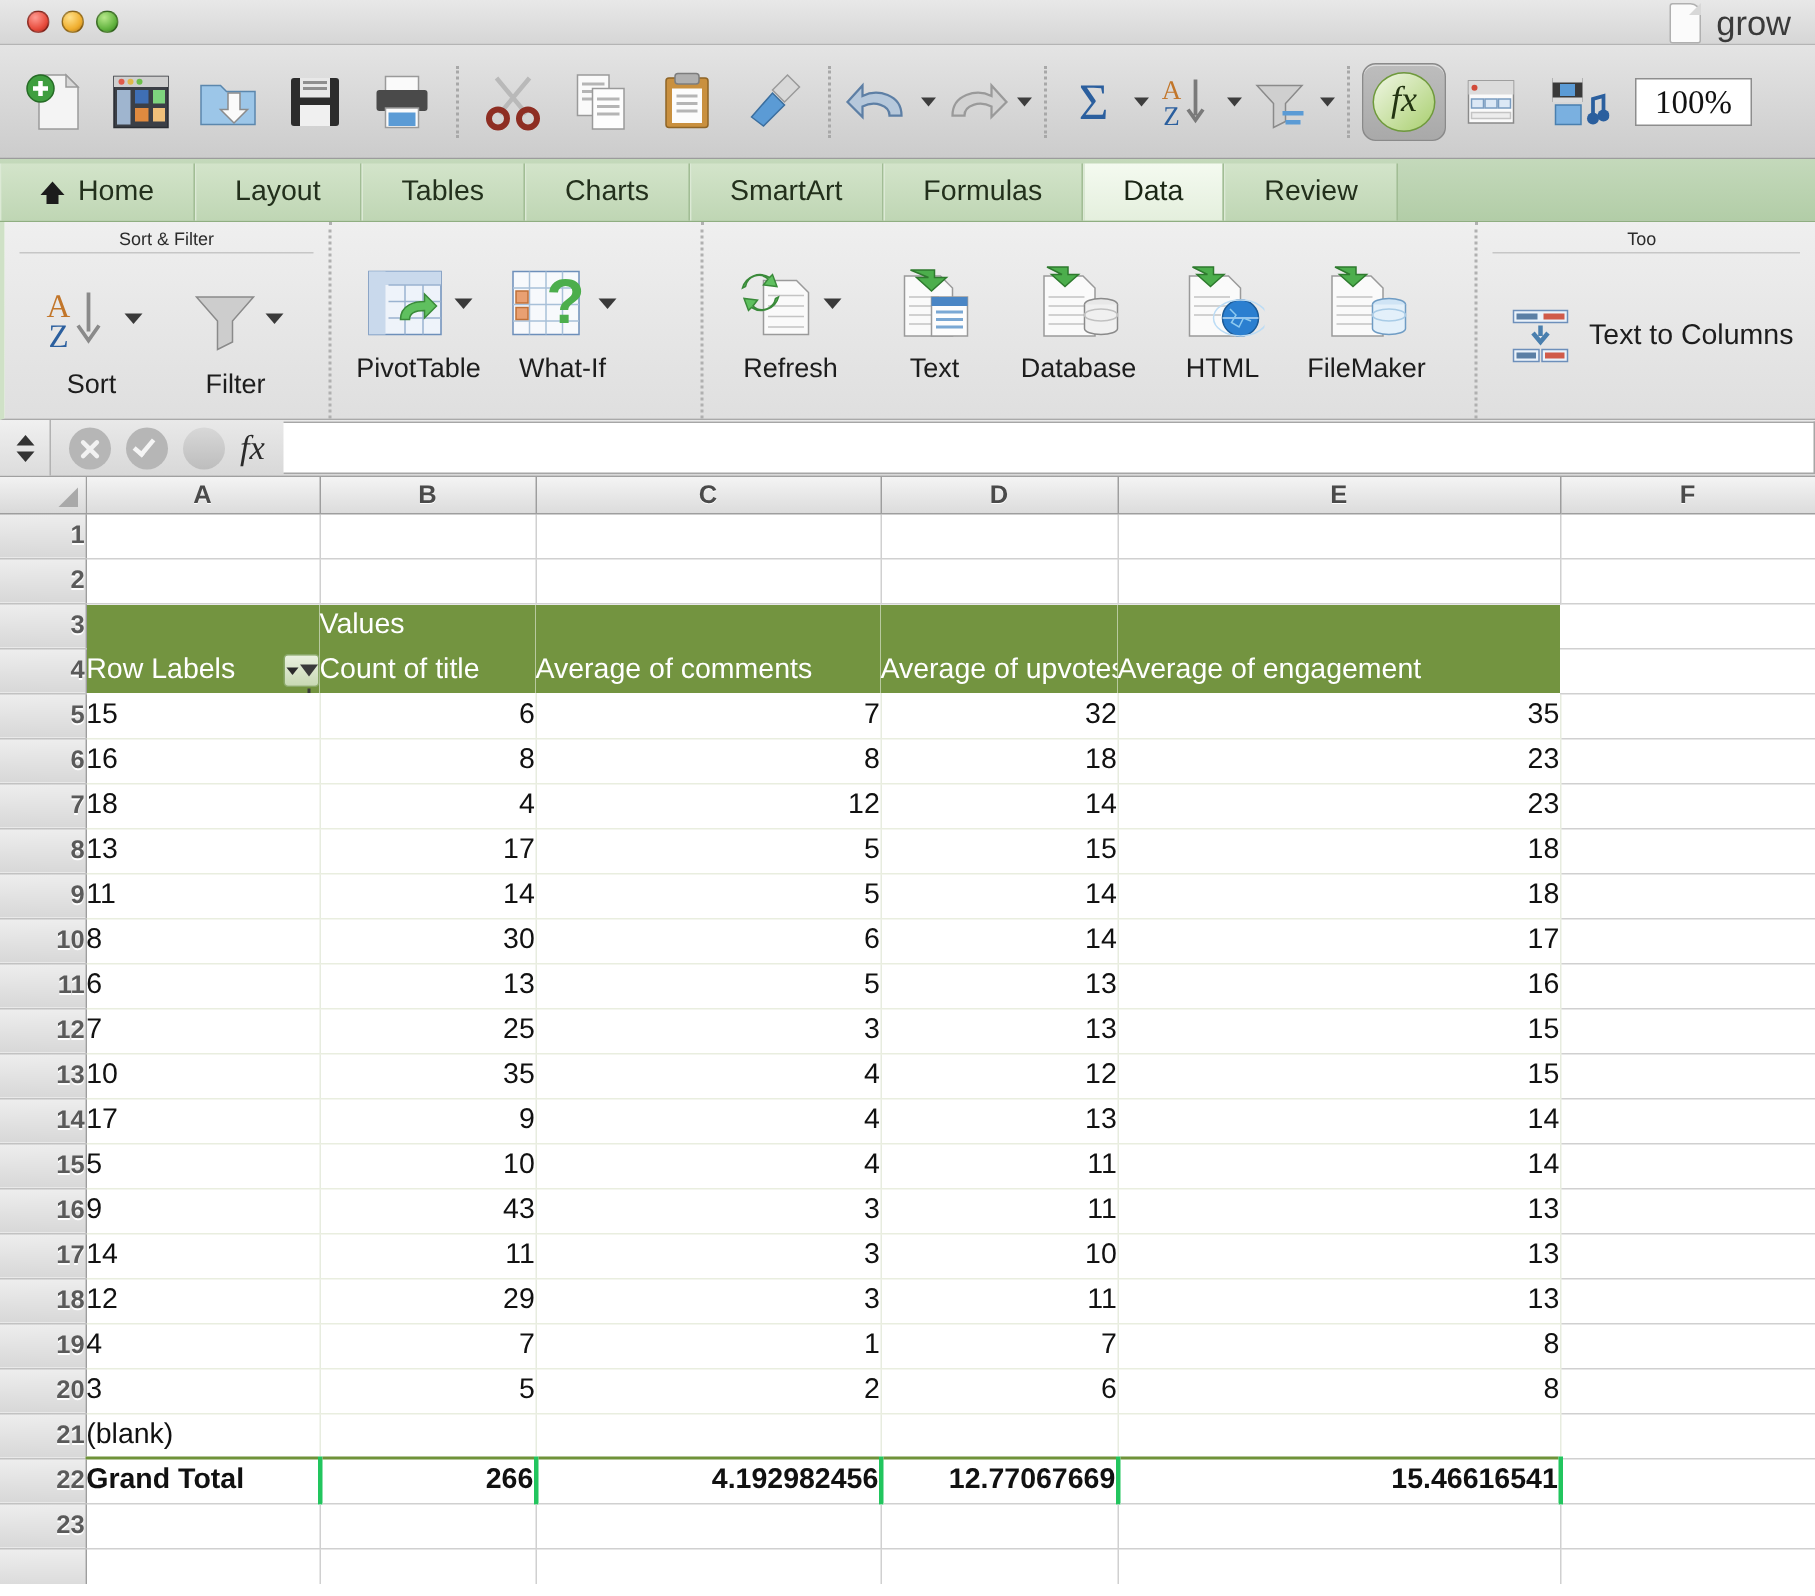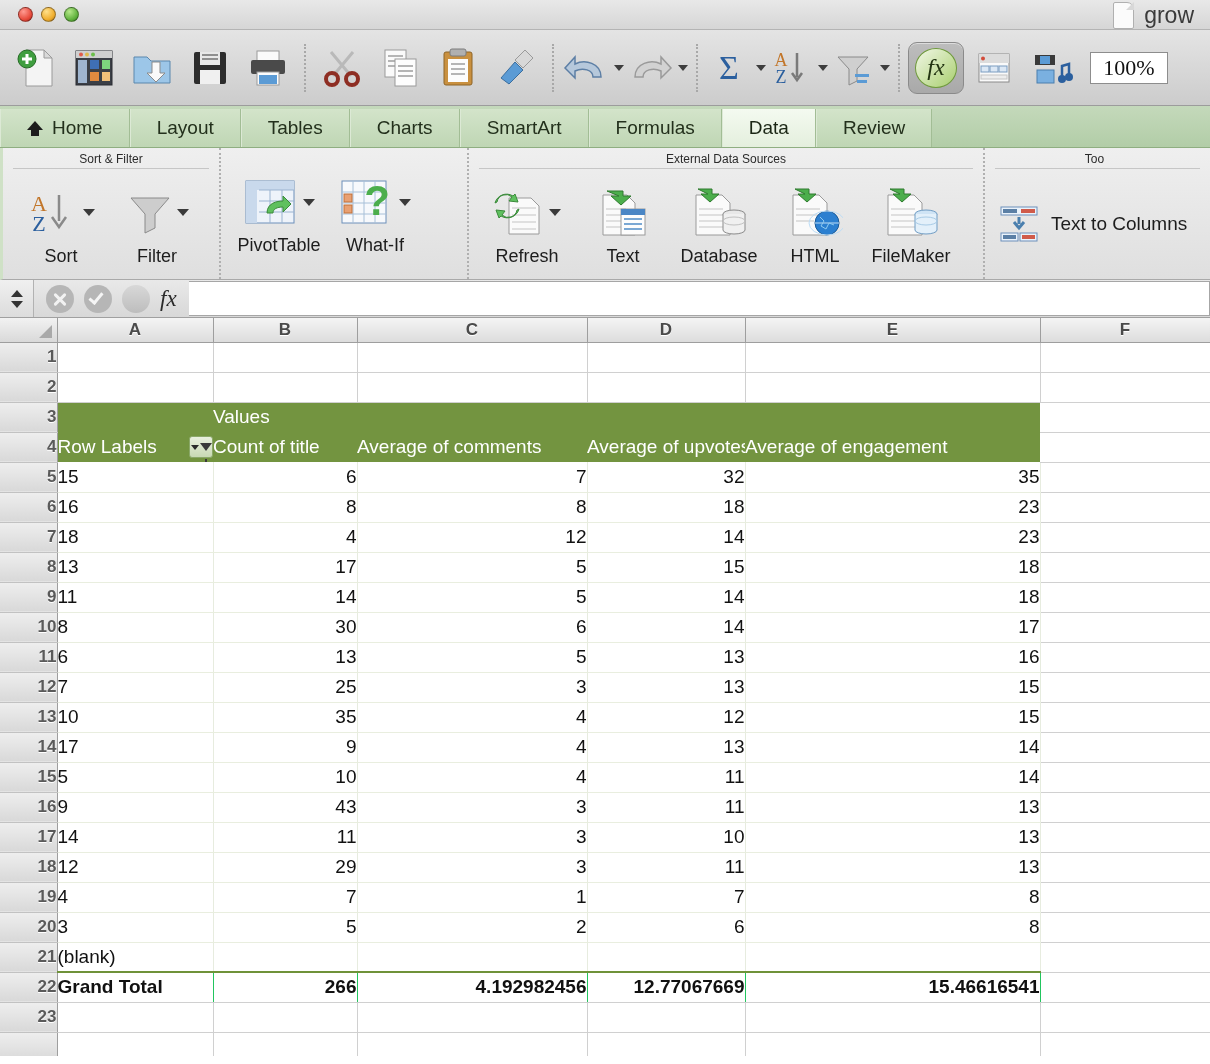--- a/index.html
+++ b/index.html
@@ -134,21 +134,21 @@
     align-items: center; justify-content: center; gap: 2px;
   }
   .ritem .ico { height: 62px; display: flex; align-items: center; justify-content: center; }
   .ritem .lbl { font-size: 18px; color: #1d1d1d; }
   .ritem-row { display: flex; align-items: center; gap: 2px; }
   .small-caret {
     width: 0; height: 0;
     border-left: 6px solid transparent; border-right: 6px solid transparent;
     border-top: 7px solid #3a3a3a;
   }
-  .rg-stack { flex: 1; display: flex; flex-direction: column; justify-content: center; gap: 10px; padding-left: 8px; }
+  .rg-stack { flex: 1; display: flex; justify-content: center; gap: 10px; padding-left: 8px; }
   .rg-stack-item { display: flex; align-items: center; gap: 12px; font-size: 19px; color: #1d1d1d; }
 
   
   .fbar {
     height: 38px;
     background: linear-gradient(to bottom, #e9e9e9, #d8d8d8);
     border-bottom: 1px solid #a0a0a0;
     display: flex; align-items: stretch;
   }
   .namebox {
@@ -225,21 +225,21 @@
   td.cell.pv { border-right: 1px solid #e7ecdf; border-bottom: 1px solid #e9eedf; }
   td.hdr {
     background: #739440; color: #ffffff;
     border-right: none; border-bottom: none;
     font-size: 19px;
   }
   td.hdr.c { text-align: left; }
   td.total {
     font-weight: bold;
     border-top: 2px solid #6f9239;
-    border-right: 1px solid #22c55e; border-bottom: 1px solid #d0d0d0;
+    border-right: 3px solid #22c55e; border-bottom: 1px solid #d0d0d0;
   }
   .rowlabels-cell { display: flex; align-items: center; justify-content: space-between; }
   .filter-btn {
     width: 24px; height: 22px; border-radius: 3px;
     background: linear-gradient(to bottom, #e9f0de, #c8d9b4);
     border: 1px solid #8aa868;
     display: flex; align-items: center; justify-content: center; gap: 1px;
   }
   .f-caret { width:0;height:0;border-left:4px solid transparent;border-right:4px solid transparent;border-top:5px solid #2a2a2a; }
   .funnel {
@@ -520,21 +520,20 @@
             <text x="38" y="38" font-family="Liberation Sans, sans-serif" font-size="42" font-weight="bold" fill="#4cae4c" text-anchor="middle">?</text>
           </svg>
           <span class="small-caret"></span>
         </div>
         <div class="lbl">What-If</div>
       </div>
     </div>
   </div>
 
   <div class="rgroup" style="width:516px">
-    <div class="rg-title">External Data Sources</div>
     <div class="rg-items">
       <div class="ritem">
         <div class="ico ritem-row">
           <svg width="54" height="50" viewBox="0 0 54 50">
             <path d="M16 10 h22 l8 8 v28 h-30 z" fill="#fafafa" stroke="#9a9a9a"></path>
             <path d="M19 20 h24 M19 27 h24 M19 34 h24 M19 41 h24" stroke="#c4c4c4"></path>
             <path d="M4 14 a9 9 0 0 1 15-5 l-3 4 9 1 -3-8 -2 2 a12 12 0 0 0-18 7 z" fill="#5fc05f" stroke="#3a8a3a"></path>
             <path d="M24 22 a9 9 0 0 1-15 5 l3-4 -9-1 3 8 2-2 a12 12 0 0 0 18-7 z" fill="#5fc05f" stroke="#3a8a3a"></path>
           </svg>
           <span class="small-caret"></span>

